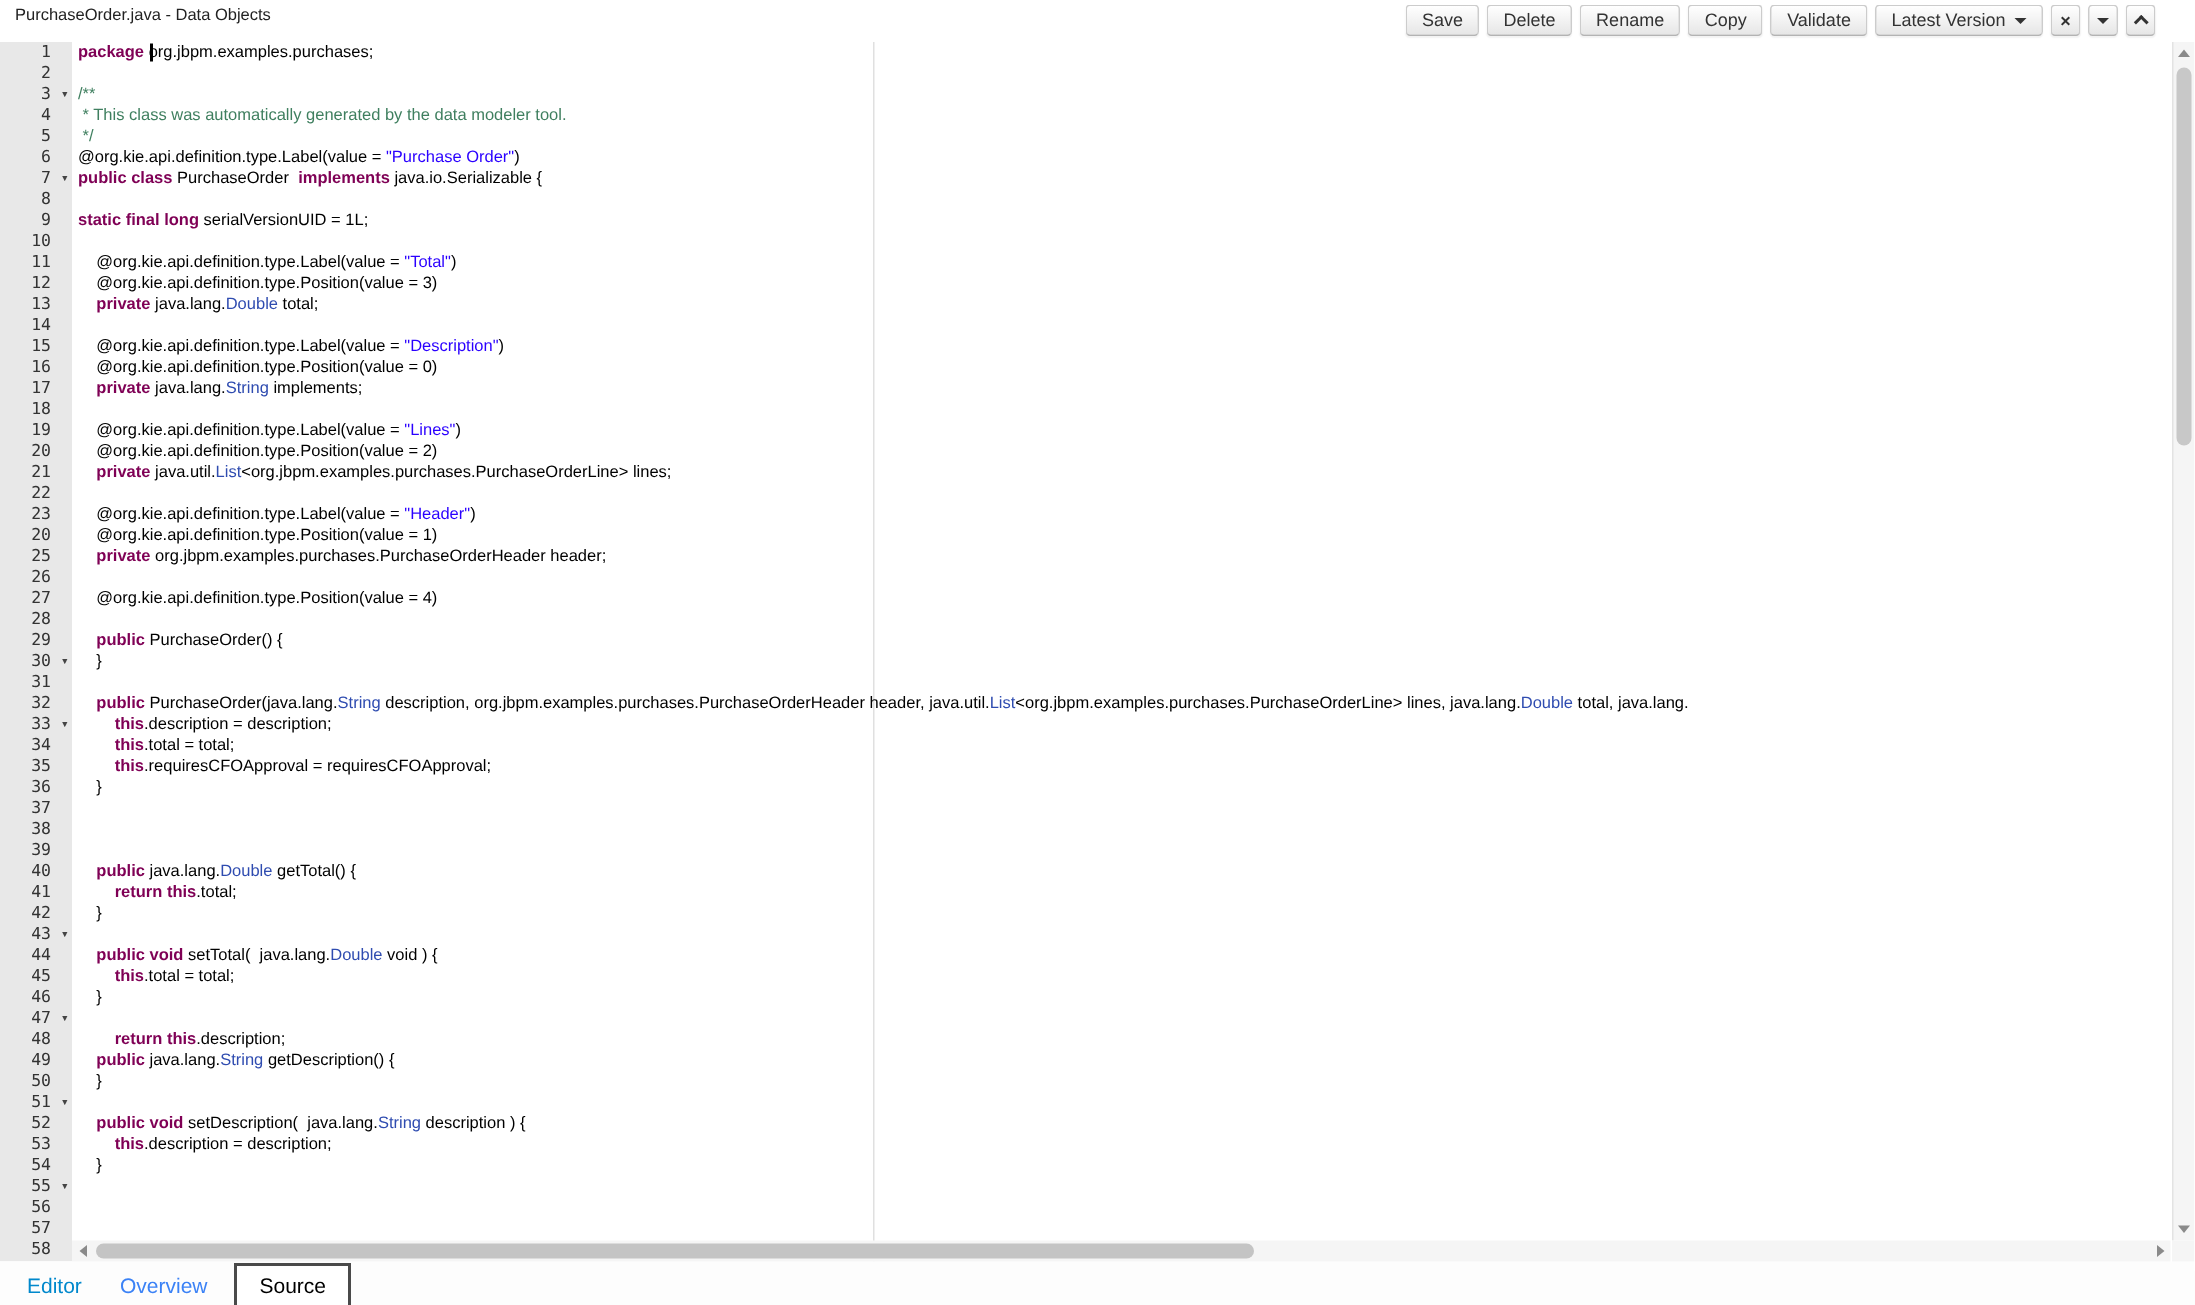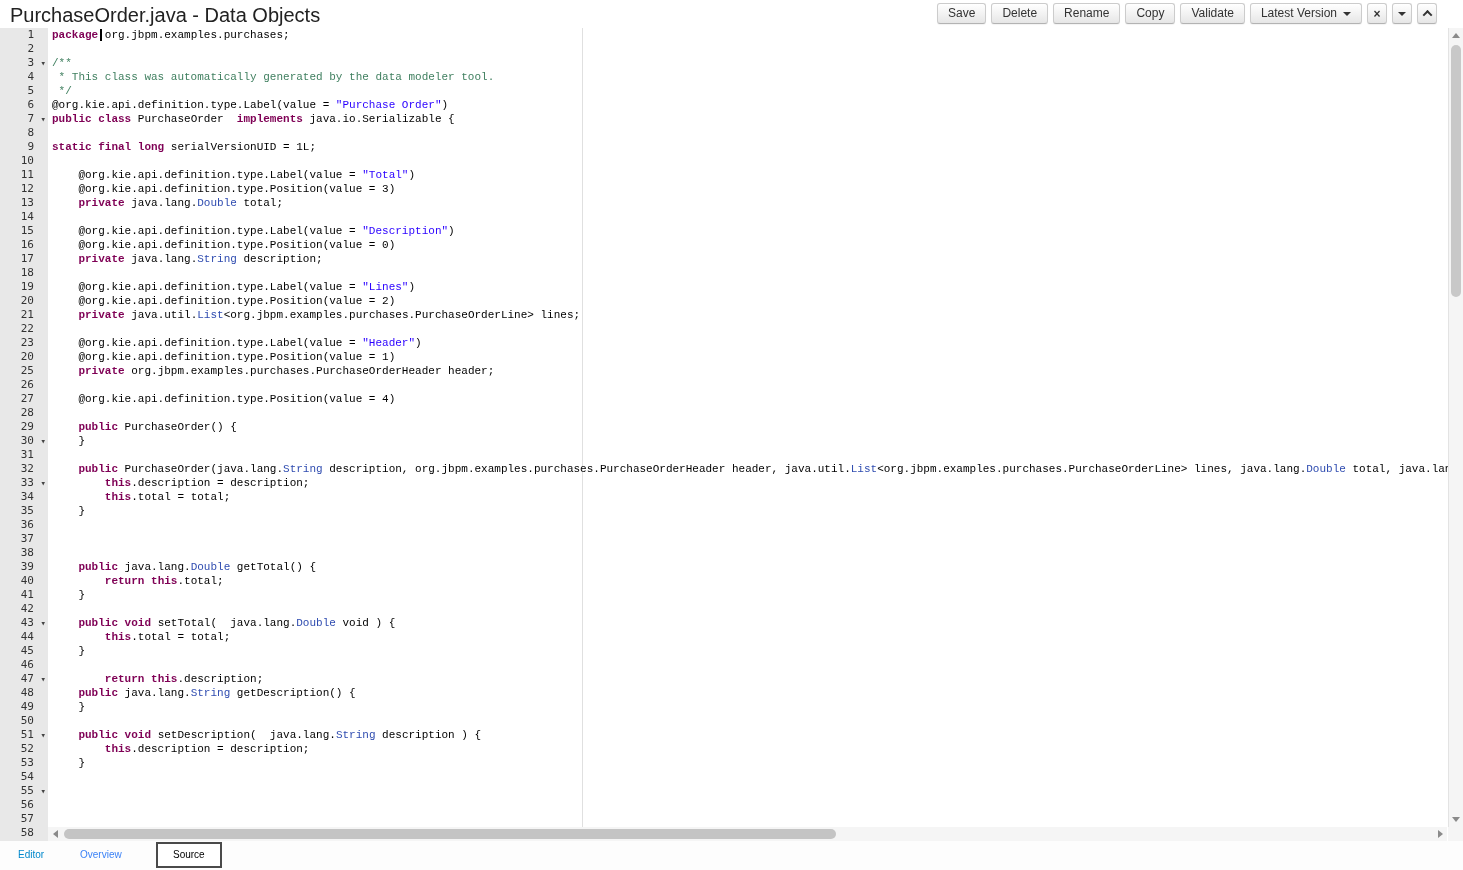--- a/index.html
+++ b/index.html
@@ -1,41 +1,41 @@
 <!DOCTYPE html>
 <html><head>
 <meta charset="utf-8">
 <style>
   * { margin:0; padding:0; box-sizing:border-box; }
   html,body { width:1463px; height:870px; overflow:hidden; }
   body { font-family:"Liberation Sans", sans-serif; background:#fff; position:relative; }
 
   
   .toolbar { position:absolute; top:0; left:0; right:0; height:28px; background:#fff; z-index:5; }
-  .page-title { position:absolute; left:10px; top:4px; font-size:20px; font-weight:400; color:#222; }
+  .page-title { position:absolute; left:10px; top:4px; font-size:11px; font-weight:400; color:#222; }
   .toolbar-right { position:absolute; right:26px; top:3px; display:flex; gap:5px; align-items:center; }
   .btn {
     font-family:"Liberation Sans", sans-serif; font-size:12px; color:#333;
     background:linear-gradient(#ffffff,#e6e6e6); border:1px solid #ccc; border-bottom-color:#b3b3b3;
     border-radius:3px; padding:0 10px; height:21px; line-height:19px; cursor:pointer; white-space:nowrap;
     box-shadow:inset 0 1px 0 rgba(255,255,255,.3), 0 1px 1px rgba(0,0,0,.05);
   }
   .btn.icon-btn { width:20px; padding:0; text-align:center; display:flex; align-items:center; justify-content:center; }
   .caret-down { display:inline-block; width:0; height:0; border-left:4px solid transparent; border-right:4px solid transparent; border-top:4px solid #333; margin-left:6px; vertical-align:middle; }
   .x-glyph { font-size:12px; font-weight:bold; color:#333; line-height:1; }
   .chev-up { display:inline-block; width:7px; height:7px; border:solid #333; border-width:2px 2px 0 0; transform:rotate(-45deg) translate(-1px,1px); }
 
   
   .editor { position:absolute; top:28px; left:0; width:1448px; height:813px; background:#fff; overflow:hidden; }
   .gutter { position:absolute; left:0; top:0; width:48px; height:100%; background:#e8e8e8; }
   .gl { height:14px; position:relative; font-family:"DejaVu Sans Mono", monospace; font-size:11px; line-height:14px; color:#333; }
   .gl .num { display:inline-block; width:34px; text-align:right; }
   .gl .fold { position:absolute; right:2px; top:0; font-size:9px; line-height:14px; color:#444; }
   .code-area { position:absolute; left:48px; top:0; right:0; height:100%; padding-left:4px; overflow:hidden; }
-  .cl { height:14px; font-family:Liberation Mono, monospace; font-size:11px; line-height:14px; white-space:pre; color:#000; }
+  .cl { height:14px; font-family:Liberation Sans, sans-serif; font-size:11px; line-height:14px; white-space:pre; color:#000; }
   .tk-p { color:#000000; }
   .tk-k { color:#7f0055; font-weight:bold; }
   .tk-s { color:#2a00ff; }
   .tk-c { color:#3f7f5f; }
   .tk-t { color:#2f4cb0; }
   .print-margin { position:absolute; left:582px; top:0; width:1px; height:100%; background:#e0e0e0; }
   .text-cursor { position:absolute; left:52px; top:1px; width:2px; height:12px; background:#000; }
 
   
   .vscroll { position:absolute; right:0; top:28px; width:15px; height:799px; background:#f5f5f5; border-left:1px solid #e3e3e3; z-index:6; }
@@ -45,21 +45,21 @@
   .tri-left { width:0; height:0; border-top:4px solid transparent; border-bottom:4px solid transparent; border-right:5px solid #8a8a8a; }
   .tri-right { width:0; height:0; border-top:4px solid transparent; border-bottom:4px solid transparent; border-left:5px solid #8a8a8a; }
   .vthumb { position:absolute; left:2px; width:10px; top:17px; height:252px; background:#c8c8c8; border-radius:5px; }
   .hscroll { position:absolute; left:48px; top:827px; width:1399px; height:14px; background:#f5f5f5; z-index:7; }
   .hscroll .arr { position:absolute; top:0; height:14px; width:14px; display:flex; align-items:center; justify-content:center; }
   .hthumb { position:absolute; top:2px; height:10px; left:16px; width:772px; background:#c4c4c4; border-radius:5px; }
   .scroll-corner { position:absolute; right:0; top:827px; width:15px; height:14px; background:#f5f5f5; z-index:7; }
 
   
   .footer { position:absolute; left:0; top:841px; width:100%; height:29px; background:#fdfdfd; z-index:5; }
-  .tab { position:absolute; font-size:10px; cursor:pointer; text-decoration:none; }
+  .tab { position:absolute; font-size:14px; cursor:pointer; text-decoration:none; }
   .tab-editor { left:18px; top:8px; color:#0088cc; }
   .tab-overview { left:80px; top:8px; color:#3b82f6; }
   .tab-source-box { left:156px; top:1px; color:#000; background:#fff; border:2px solid #4a4a4a; padding:5px 15px 6px 15px; }
 </style>
 </head>
 <body>
 
 <div class="toolbar">
   <div class="page-title">PurchaseOrder.java - Data Objects</div>
   <div class="toolbar-right">
@@ -154,38 +154,39 @@
       <div class="cl"><span class="tk-k">public class</span><span class="tk-p"> PurchaseOrder  </span><span class="tk-k">implements</span><span class="tk-p"> java.io.Serializable {</span></div>
       <div class="cl"></div>
       <div class="cl"><span class="tk-k">static final long</span><span class="tk-p"> serialVersionUID = 1L;</span></div>
       <div class="cl"></div>
       <div class="cl"><span class="tk-p">    @org.kie.api.definition.type.Label(value = </span><span class="tk-s">"Total"</span><span class="tk-p">)</span></div>
       <div class="cl"><span class="tk-p">    @org.kie.api.definition.type.Position(value = 3)</span></div>
       <div class="cl"><span class="tk-p">    </span><span class="tk-k">private</span><span class="tk-p"> java.lang.</span><span class="tk-t">Double</span><span class="tk-p"> total;</span></div>
       <div class="cl"></div>
       <div class="cl"><span class="tk-p">    @org.kie.api.definition.type.Label(value = </span><span class="tk-s">"Description"</span><span class="tk-p">)</span></div>
       <div class="cl"><span class="tk-p">    @org.kie.api.definition.type.Position(value = 0)</span></div>
-      <div class="cl"><span class="tk-p">    </span><span class="tk-k">private</span><span class="tk-p"> java.lang.</span><span class="tk-t">String</span><span class="tk-p"> description;</span></div>
+      <div class="cl"><span class="tk-p">    </span><span class="tk-k">private</span><span class="tk-p"> java.lang.</span><span class="tk-t">String</span><span class="tk-p"> implements;</span></div>
       <div class="cl"></div>
       <div class="cl"><span class="tk-p">    @org.kie.api.definition.type.Label(value = </span><span class="tk-s">"Lines"</span><span class="tk-p">)</span></div>
       <div class="cl"><span class="tk-p">    @org.kie.api.definition.type.Position(value = 2)</span></div>
       <div class="cl"><span class="tk-p">    </span><span class="tk-k">private</span><span class="tk-p"> java.util.</span><span class="tk-t">List</span><span class="tk-p">&lt;org.jbpm.examples.purchases.PurchaseOrderLine&gt; lines;</span></div>
       <div class="cl"></div>
       <div class="cl"><span class="tk-p">    @org.kie.api.definition.type.Label(value = </span><span class="tk-s">"Header"</span><span class="tk-p">)</span></div>
       <div class="cl"><span class="tk-p">    @org.kie.api.definition.type.Position(value = 1)</span></div>
       <div class="cl"><span class="tk-p">    </span><span class="tk-k">private</span><span class="tk-p"> org.jbpm.examples.purchases.PurchaseOrderHeader header;</span></div>
       <div class="cl"></div>
       <div class="cl"><span class="tk-p">    @org.kie.api.definition.type.Position(value = 4)</span></div>
       <div class="cl"></div>
       <div class="cl"><span class="tk-p">    </span><span class="tk-k">public</span><span class="tk-p"> PurchaseOrder() {</span></div>
       <div class="cl"><span class="tk-p">    }</span></div>
       <div class="cl"></div>
       <div class="cl"><span class="tk-p">    </span><span class="tk-k">public</span><span class="tk-p"> PurchaseOrder(java.lang.</span><span class="tk-t">String</span><span class="tk-p"> description, org.jbpm.examples.purchases.PurchaseOrderHeader header, java.util.</span><span class="tk-t">List</span><span class="tk-p">&lt;org.jbpm.examples.purchases.PurchaseOrderLine&gt; lines, java.lang.</span><span class="tk-t">Double</span><span class="tk-p"> total, java.lang.</span></div>
       <div class="cl"><span class="tk-p">        </span><span class="tk-k">this</span><span class="tk-p">.description = description;</span></div>
       <div class="cl"><span class="tk-p">        </span><span class="tk-k">this</span><span class="tk-p">.total = total;</span></div>
+      <div class="cl"><span class="tk-p">        </span><span class="tk-k">this</span><span class="tk-p">.requiresCFOApproval = requiresCFOApproval;</span></div>
       <div class="cl"><span class="tk-p">    }</span></div>
       <div class="cl"></div>
       <div class="cl"></div>
       <div class="cl"></div>
       <div class="cl"><span class="tk-p">    </span><span class="tk-k">public</span><span class="tk-p"> java.lang.</span><span class="tk-t">Double</span><span class="tk-p"> getTotal() {</span></div>
       <div class="cl"><span class="tk-p">        </span><span class="tk-k">return</span><span class="tk-p"> </span><span class="tk-k">this</span><span class="tk-p">.total;</span></div>
       <div class="cl"><span class="tk-p">    }</span></div>
       <div class="cl"></div>
       <div class="cl"><span class="tk-p">    </span><span class="tk-k">public void</span><span class="tk-p"> setTotal(  java.lang.</span><span class="tk-t">Double</span><span class="tk-p"> void ) {</span></div>
       <div class="cl"><span class="tk-p">        </span><span class="tk-k">this</span><span class="tk-p">.total = total;</span></div>

